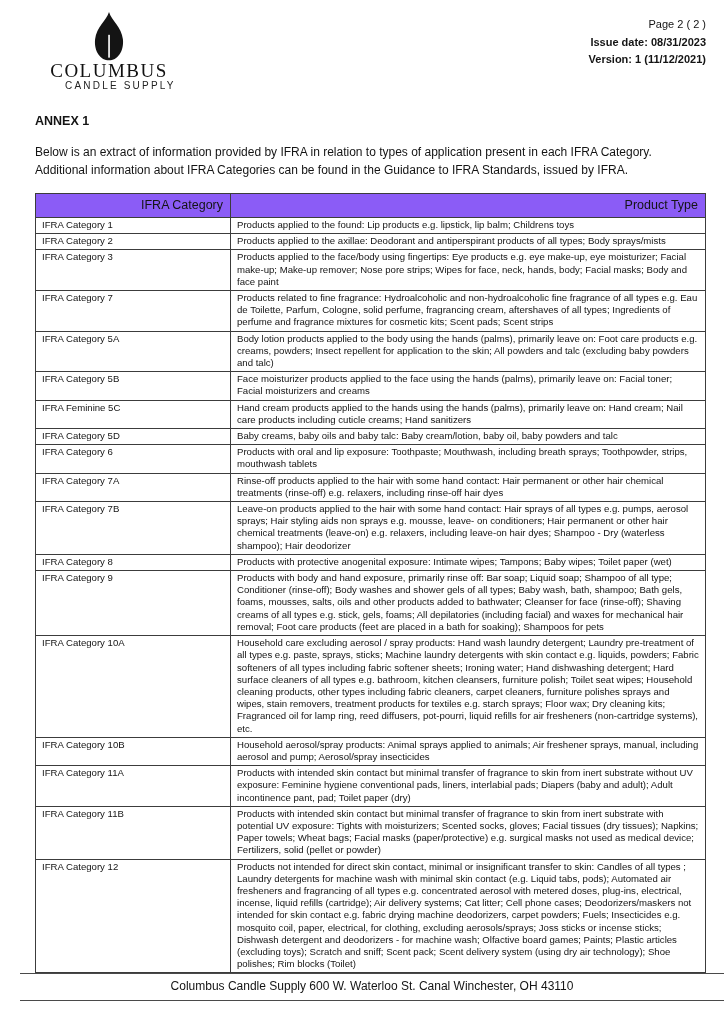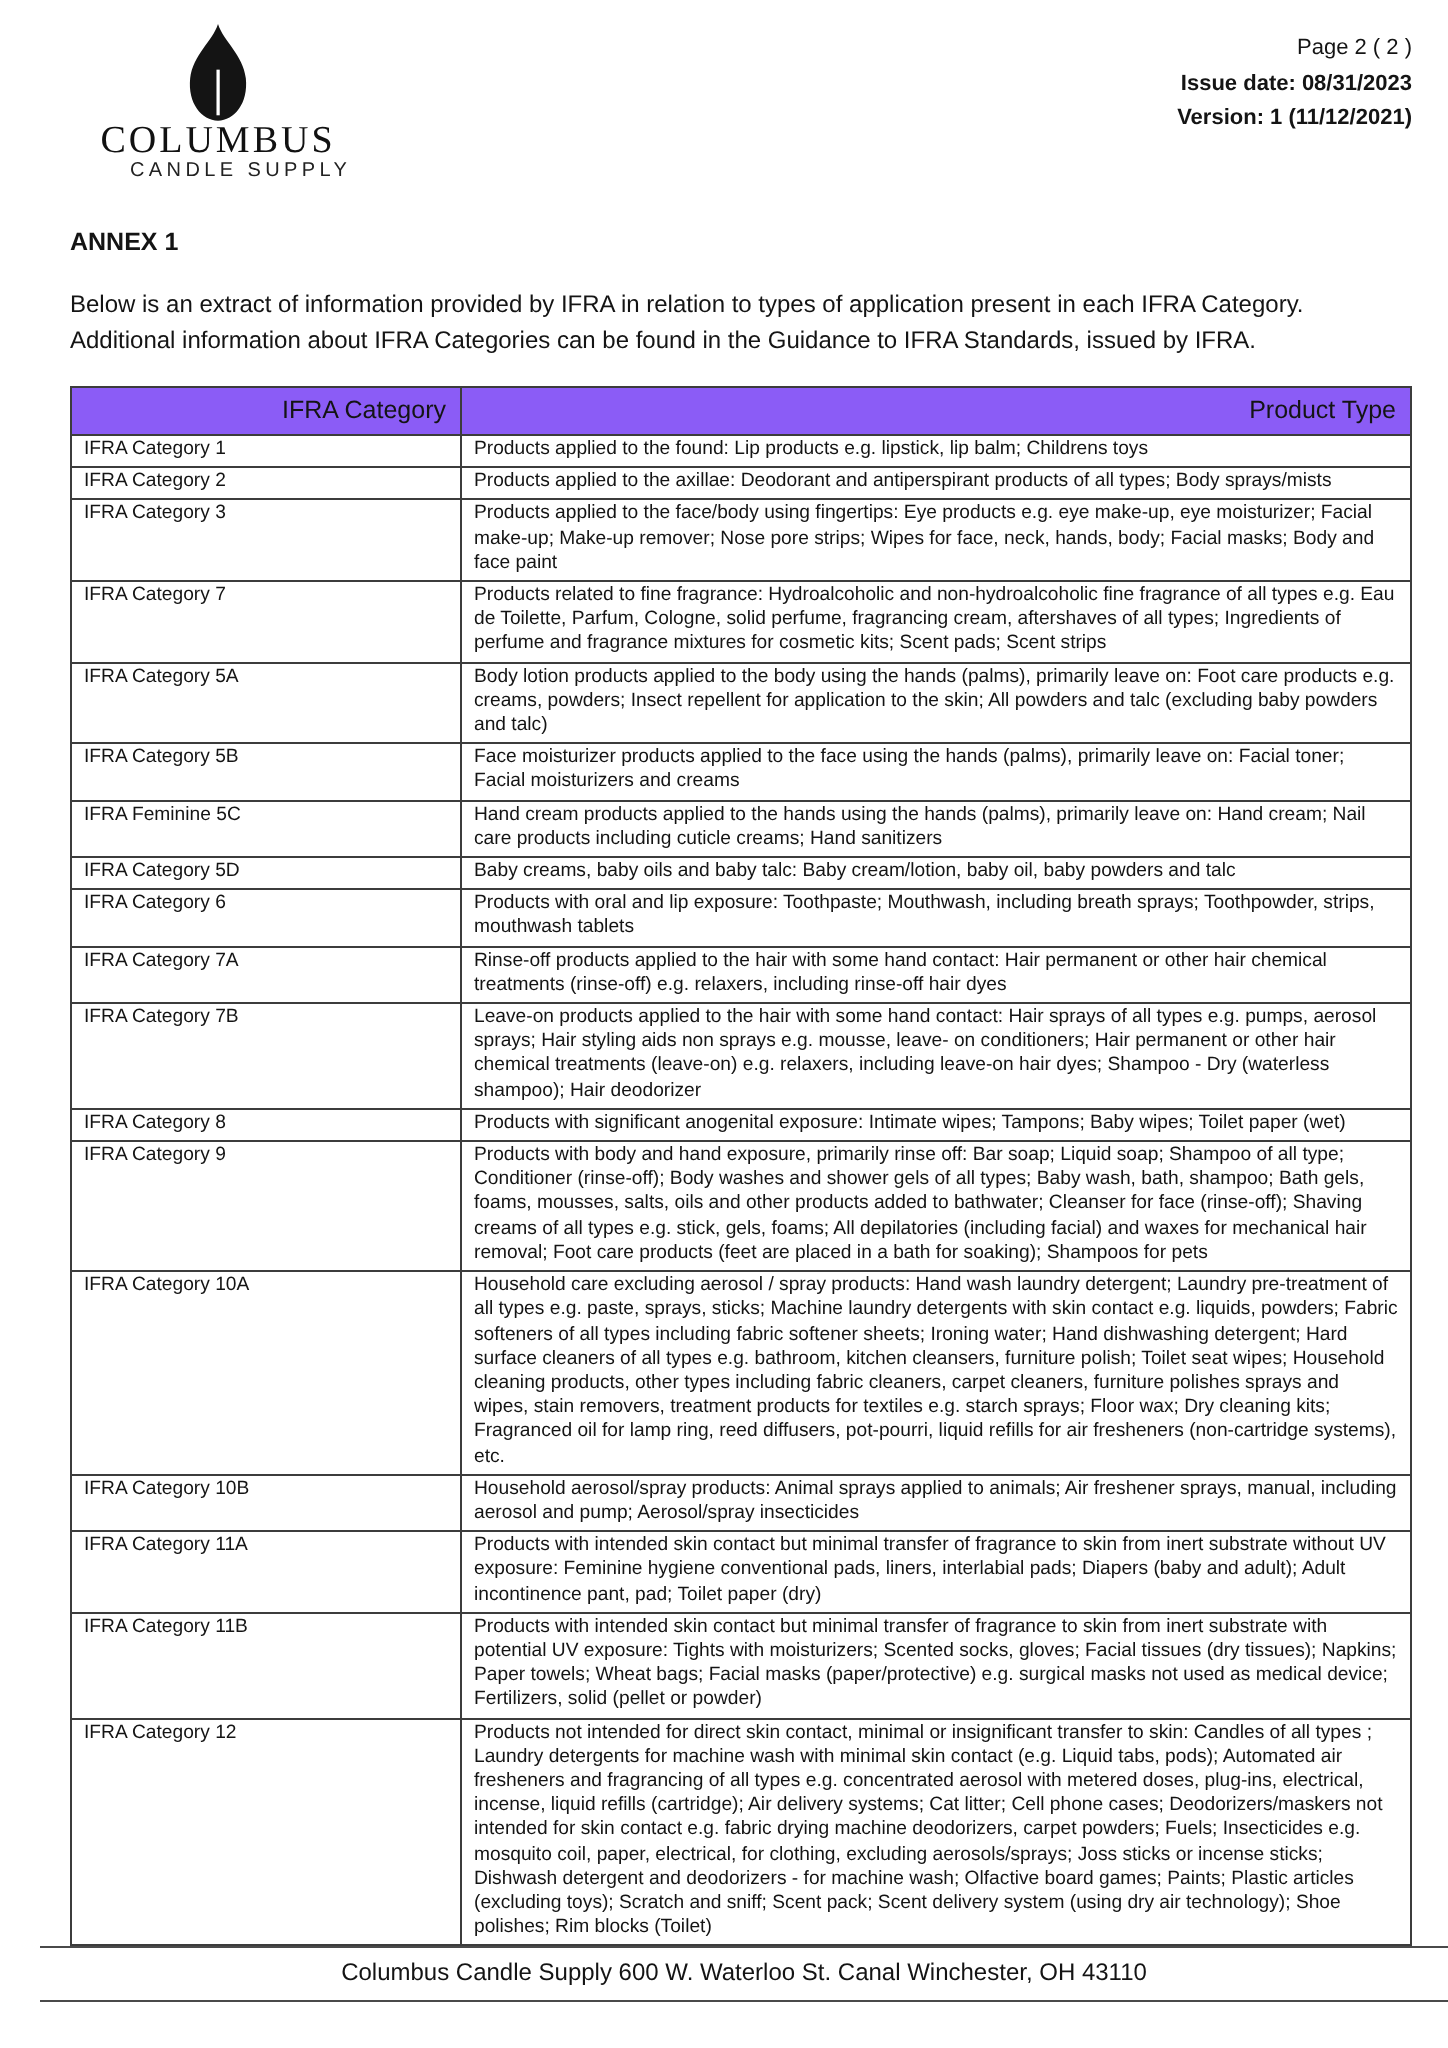--- a/index.html
+++ b/index.html
@@ -141,21 +141,21 @@
           <tr>
             <td class="cat">IFRA Category 7A</td>
             <td>Rinse-off products applied to the hair with some hand contact: Hair permanent or other hair chemical treatments (rinse-off) e.g. relaxers, including rinse-off hair dyes</td>
           </tr>
           <tr>
             <td class="cat">IFRA Category 7B</td>
             <td>Leave-on products applied to the hair with some hand contact: Hair sprays of all types e.g. pumps, aerosol sprays; Hair styling aids non sprays e.g. mousse, leave- on conditioners; Hair permanent or other hair chemical treatments (leave-on) e.g. relaxers, including leave-on hair dyes; Shampoo - Dry (waterless shampoo); Hair deodorizer</td>
           </tr>
           <tr>
             <td class="cat">IFRA Category 8</td>
-            <td>Products with significant anogenital exposure: Intimate wipes; Tampons; Baby wipes; Toilet paper (wet)</td>
+            <td>Products with protective anogenital exposure: Intimate wipes; Tampons; Baby wipes; Toilet paper (wet)</td>
           </tr>
           <tr>
             <td class="cat">IFRA Category 9</td>
             <td>Products with body and hand exposure, primarily rinse off: Bar soap; Liquid soap; Shampoo of all type; Conditioner (rinse-off); Body washes and shower gels of all types; Baby wash, bath, shampoo; Bath gels, foams, mousses, salts, oils and other products added to bathwater; Cleanser for face (rinse-off); Shaving creams of all types e.g. stick, gels, foams; All depilatories (including facial) and waxes for mechanical hair removal; Foot care products (feet are placed in a bath for soaking); Shampoos for pets</td>
           </tr>
           <tr>
             <td class="cat">IFRA Category 10A</td>
             <td>Household care excluding aerosol / spray products: Hand wash laundry detergent; Laundry pre-treatment of all types e.g. paste, sprays, sticks; Machine laundry detergents with skin contact e.g. liquids, powders; Fabric softeners of all types including fabric softener sheets; Ironing water; Hand dishwashing detergent; Hard surface cleaners of all types e.g. bathroom, kitchen cleansers, furniture polish; Toilet seat wipes; Household cleaning products, other types including fabric cleaners, carpet cleaners, furniture polishes sprays and wipes, stain removers, treatment products for textiles e.g. starch sprays; Floor wax; Dry cleaning kits; Fragranced oil for lamp ring, reed diffusers, pot-pourri, liquid refills for air fresheners (non-cartridge systems), etc.</td>
           </tr>
           <tr>

